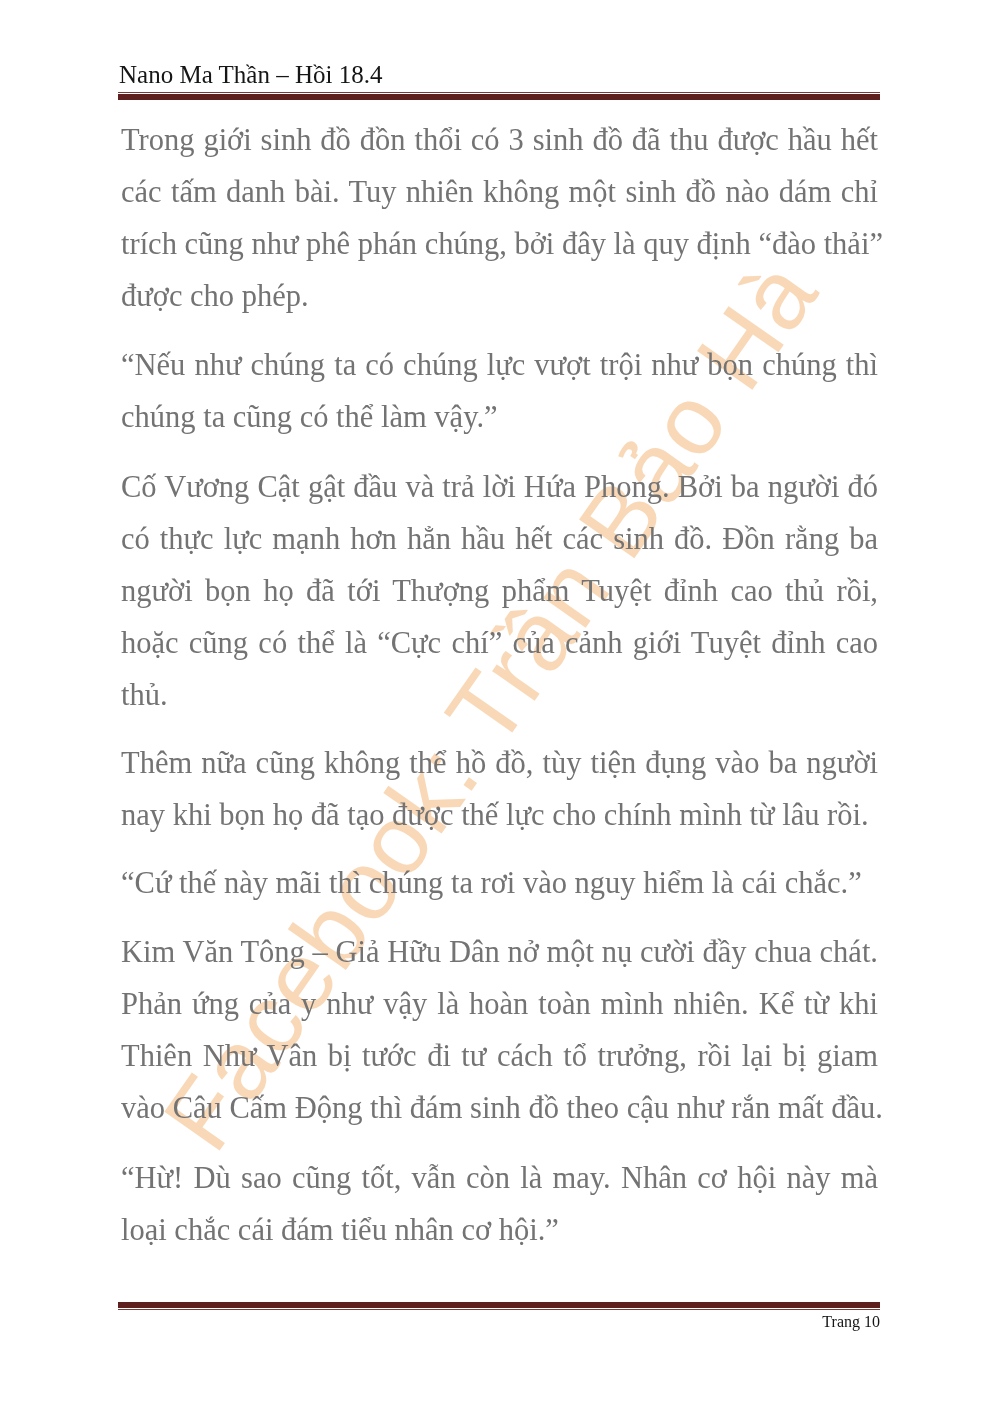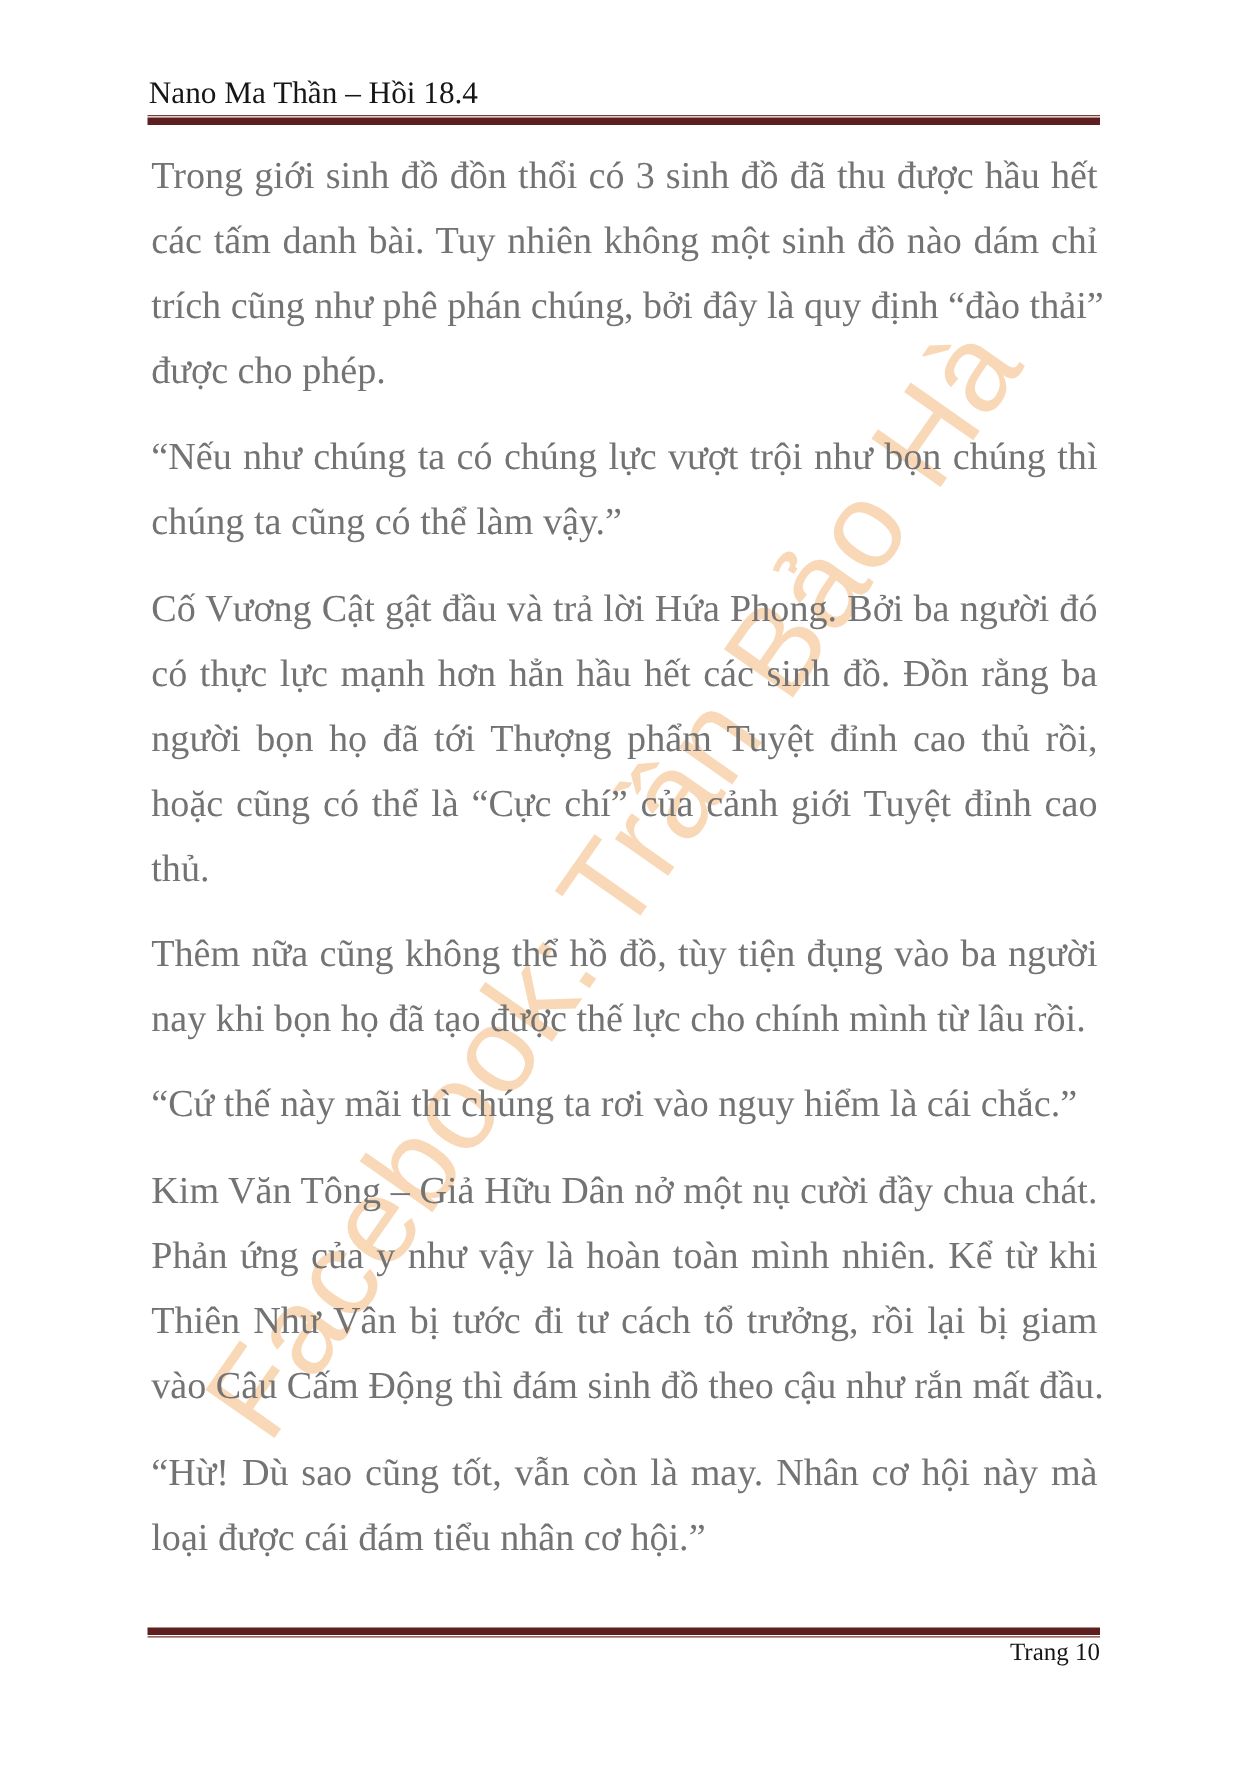--- a/index.html
+++ b/index.html
@@ -60,21 +60,21 @@
     .rule-bottom .thick {
       position: absolute; left: 0; right: 0; top: 0; height: 6px; background: #5e1f1f;
     }
     .rule-bottom .thin {
       position: absolute; left: 0; right: 0; top: 7px; height: 1px; background: #7a3a36;
     }
     .footer {
       position: absolute;
       right: 119px;
       top: 1311px;
-      font-size: 20px;
+      font-size: 16px;
       line-height: 22px;
       color: #161616;
       z-index: 2;
     }
     .watermark {
       position: absolute;
       left: 490px;
       top: 705px;
       transform: translate(-50%, -50%) rotate(-55deg);
       white-space: nowrap;
@@ -144,21 +144,21 @@
     <div class="line last" style="top:795px">nay khi bọn họ đã tạo được thế lực cho chính mình từ lâu rồi.</div>
 
     <div class="line last" style="top:863px">“Cứ thế này mãi thì chúng ta rơi vào nguy hiểm là cái chắc.”</div>
 
     <div class="line" style="top:932px">Kim Văn Tông – Giả Hữu Dân nở một nụ cười đầy chua chát.</div>
     <div class="line" style="top:984px">Phản ứng của y như vậy là hoàn toàn mình nhiên. Kể từ khi</div>
     <div class="line" style="top:1036px">Thiên Như Vân bị tước đi tư cách tổ trưởng, rồi lại bị giam</div>
     <div class="line" style="top:1088px">vào Câu Cấm Động thì đám sinh đồ theo cậu như rắn mất đầu.</div>
 
     <div class="line" style="top:1158px">“Hừ! Dù sao cũng tốt, vẫn còn là may. Nhân cơ hội này mà</div>
-    <div class="line last" style="top:1210px">loại được cái đám tiểu nhân cơ hội.”</div>
+    <div class="line last" style="top:1210px">loại chắc cái đám tiểu nhân cơ hội.”</div>
   </div>
 
   <div class="rule-bottom">
     <div class="thick"></div>
     <div class="thin"></div>
   </div>
   <div class="footer">Trang 10</div>
 
 </div>
 

